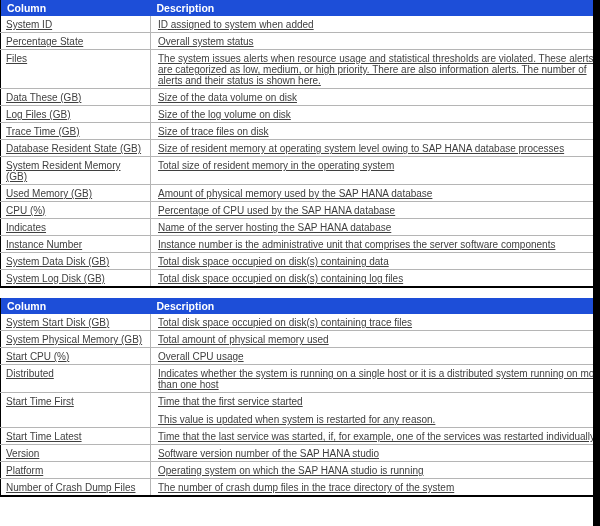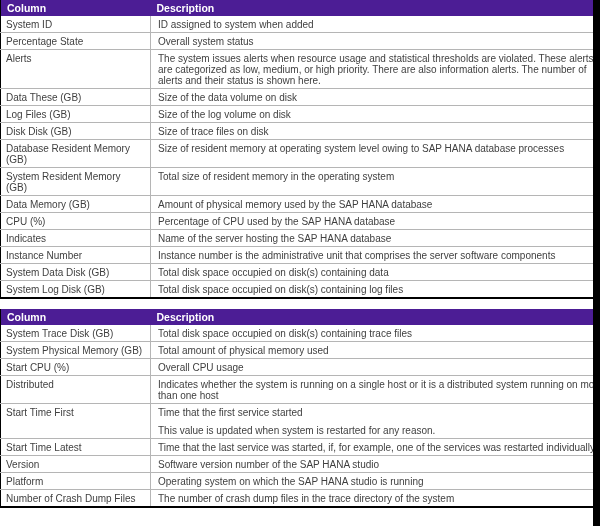--- a/index.html
+++ b/index.html
@@ -29,33 +29,34 @@
     border-left: 1px solid #000000;
     border-right: 1px solid #000000;
     border-bottom: 2px solid #000000;
     font-size: 10px;
     line-height: 11px;
     color: #3f3f3f;
   }
   table.doc-table.second { margin-top: 10px; }
   col.col-name  { width: 150px; }
   table.doc-table thead th {
-    background: #4c1d95;
+    background: #1d4ed8;
     color: #ffffff;
     font-weight: bold;
     text-align: left;
     font-size: 10.5px;
     line-height: 12px;
     padding: 2px 6px;
   }
   table.doc-table td {
     vertical-align: top;
     padding: 3px 6px 2px 5px;
     border-bottom: 1px solid #b5b5b5;
     background: #ffffff;
+    text-decoration: underline;
   }
   table.doc-table td.desc {
     border-left: 1px solid #b5b5b5;
     padding-left: 7px;
   }
   table.doc-table td p { margin: 0; }
   table.doc-table td p + p { margin-top: 7px; }
 </style>
 </head>
 <body>
@@ -76,45 +77,45 @@
     <tbody>
       <tr>
         <td>System ID</td>
         <td class="desc">ID assigned to system when added</td>
       </tr>
       <tr>
         <td>Percentage State</td>
         <td class="desc">Overall system status</td>
       </tr>
       <tr>
-        <td>Alerts</td>
+        <td>Files</td>
         <td class="desc">The system issues alerts when resource usage and statistical thresholds are violated. These alerts are categorized as low, medium, or high priority. There are also information alerts. The number of alerts and their status is shown here.</td>
       </tr>
       <tr>
         <td>Data These (GB)</td>
         <td class="desc">Size of the data volume on disk</td>
       </tr>
       <tr>
         <td>Log Files (GB)</td>
         <td class="desc">Size of the log volume on disk</td>
       </tr>
       <tr>
-        <td>Disk Disk (GB)</td>
+        <td>Trace Time (GB)</td>
         <td class="desc">Size of trace files on disk</td>
       </tr>
       <tr>
-        <td>Database Resident Memory (GB)</td>
+        <td>Database Resident State (GB)</td>
         <td class="desc">Size of resident memory at operating system level owing to SAP HANA database processes</td>
       </tr>
       <tr>
         <td>System Resident Memory (GB)</td>
         <td class="desc">Total size of resident memory in the operating system</td>
       </tr>
       <tr>
-        <td>Data Memory (GB)</td>
+        <td>Used Memory (GB)</td>
         <td class="desc">Amount of physical memory used by the SAP HANA database</td>
       </tr>
       <tr>
         <td>CPU (%)</td>
         <td class="desc">Percentage of CPU used by the SAP HANA database</td>
       </tr>
       <tr>
         <td>Indicates</td>
         <td class="desc">Name of the server hosting the SAP HANA database</td>
       </tr>
@@ -139,21 +140,21 @@
         <col class="col-desc">
       </colgroup>
     <thead>
       <tr>
         <th>Column</th>
         <th>Description</th>
       </tr>
     </thead>
     <tbody>
       <tr>
-        <td>System Trace Disk (GB)</td>
+        <td>System Start Disk (GB)</td>
         <td class="desc">Total disk space occupied on disk(s) containing trace files</td>
       </tr>
       <tr>
         <td>System Physical Memory (GB)</td>
         <td class="desc">Total amount of physical memory used</td>
       </tr>
       <tr>
         <td>Start CPU (%)</td>
         <td class="desc">Overall CPU usage</td>
       </tr>

